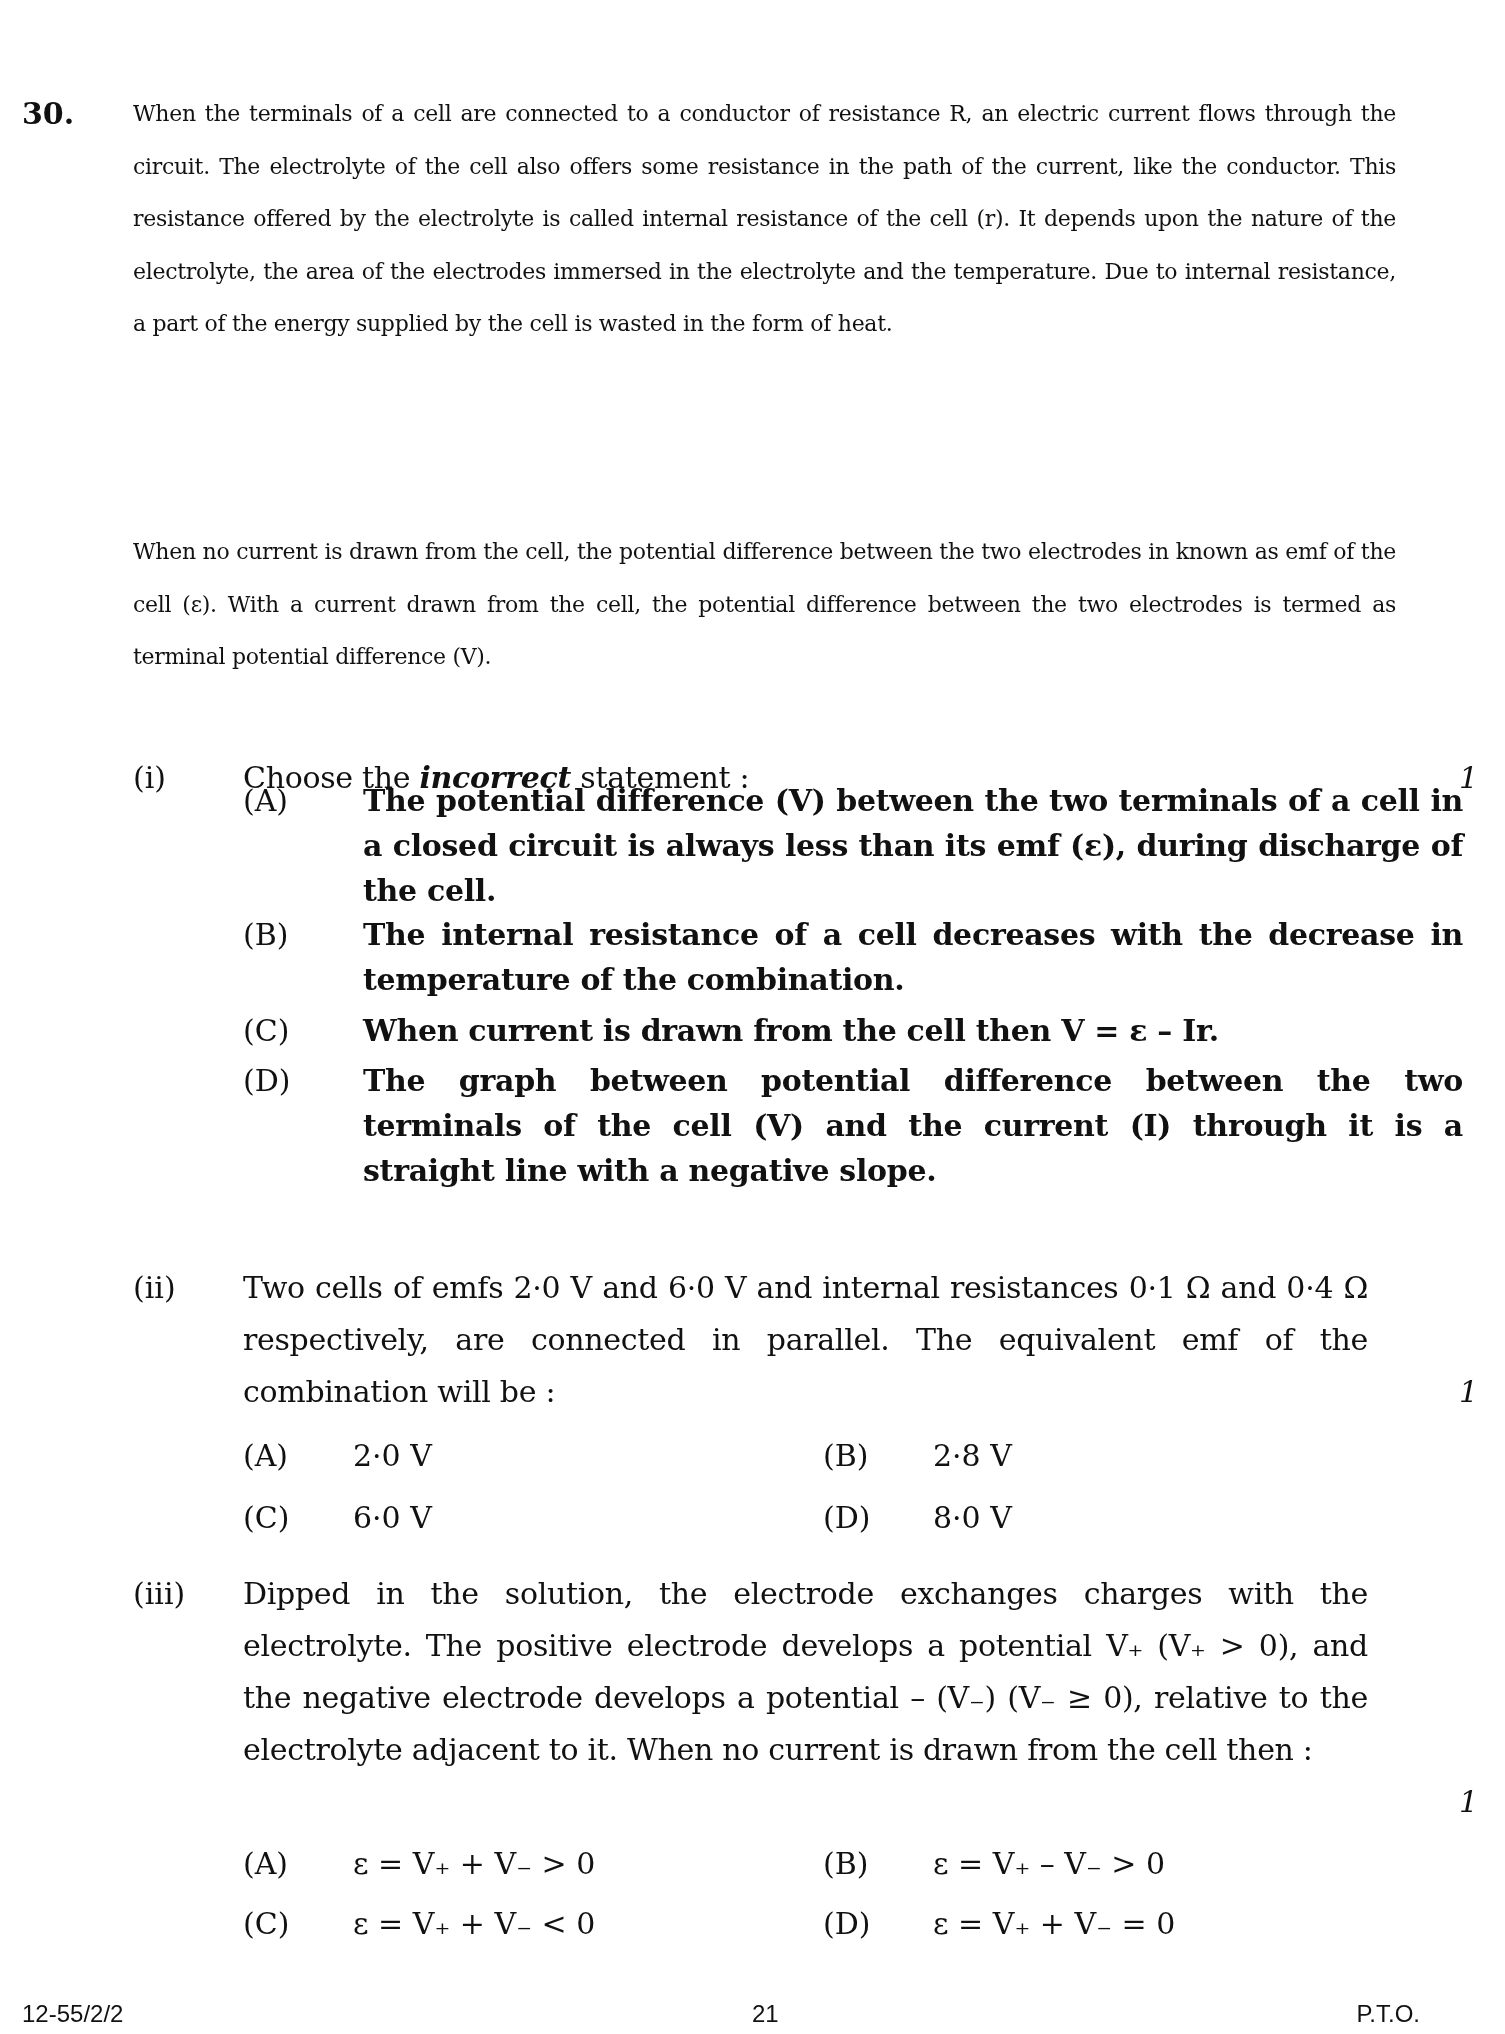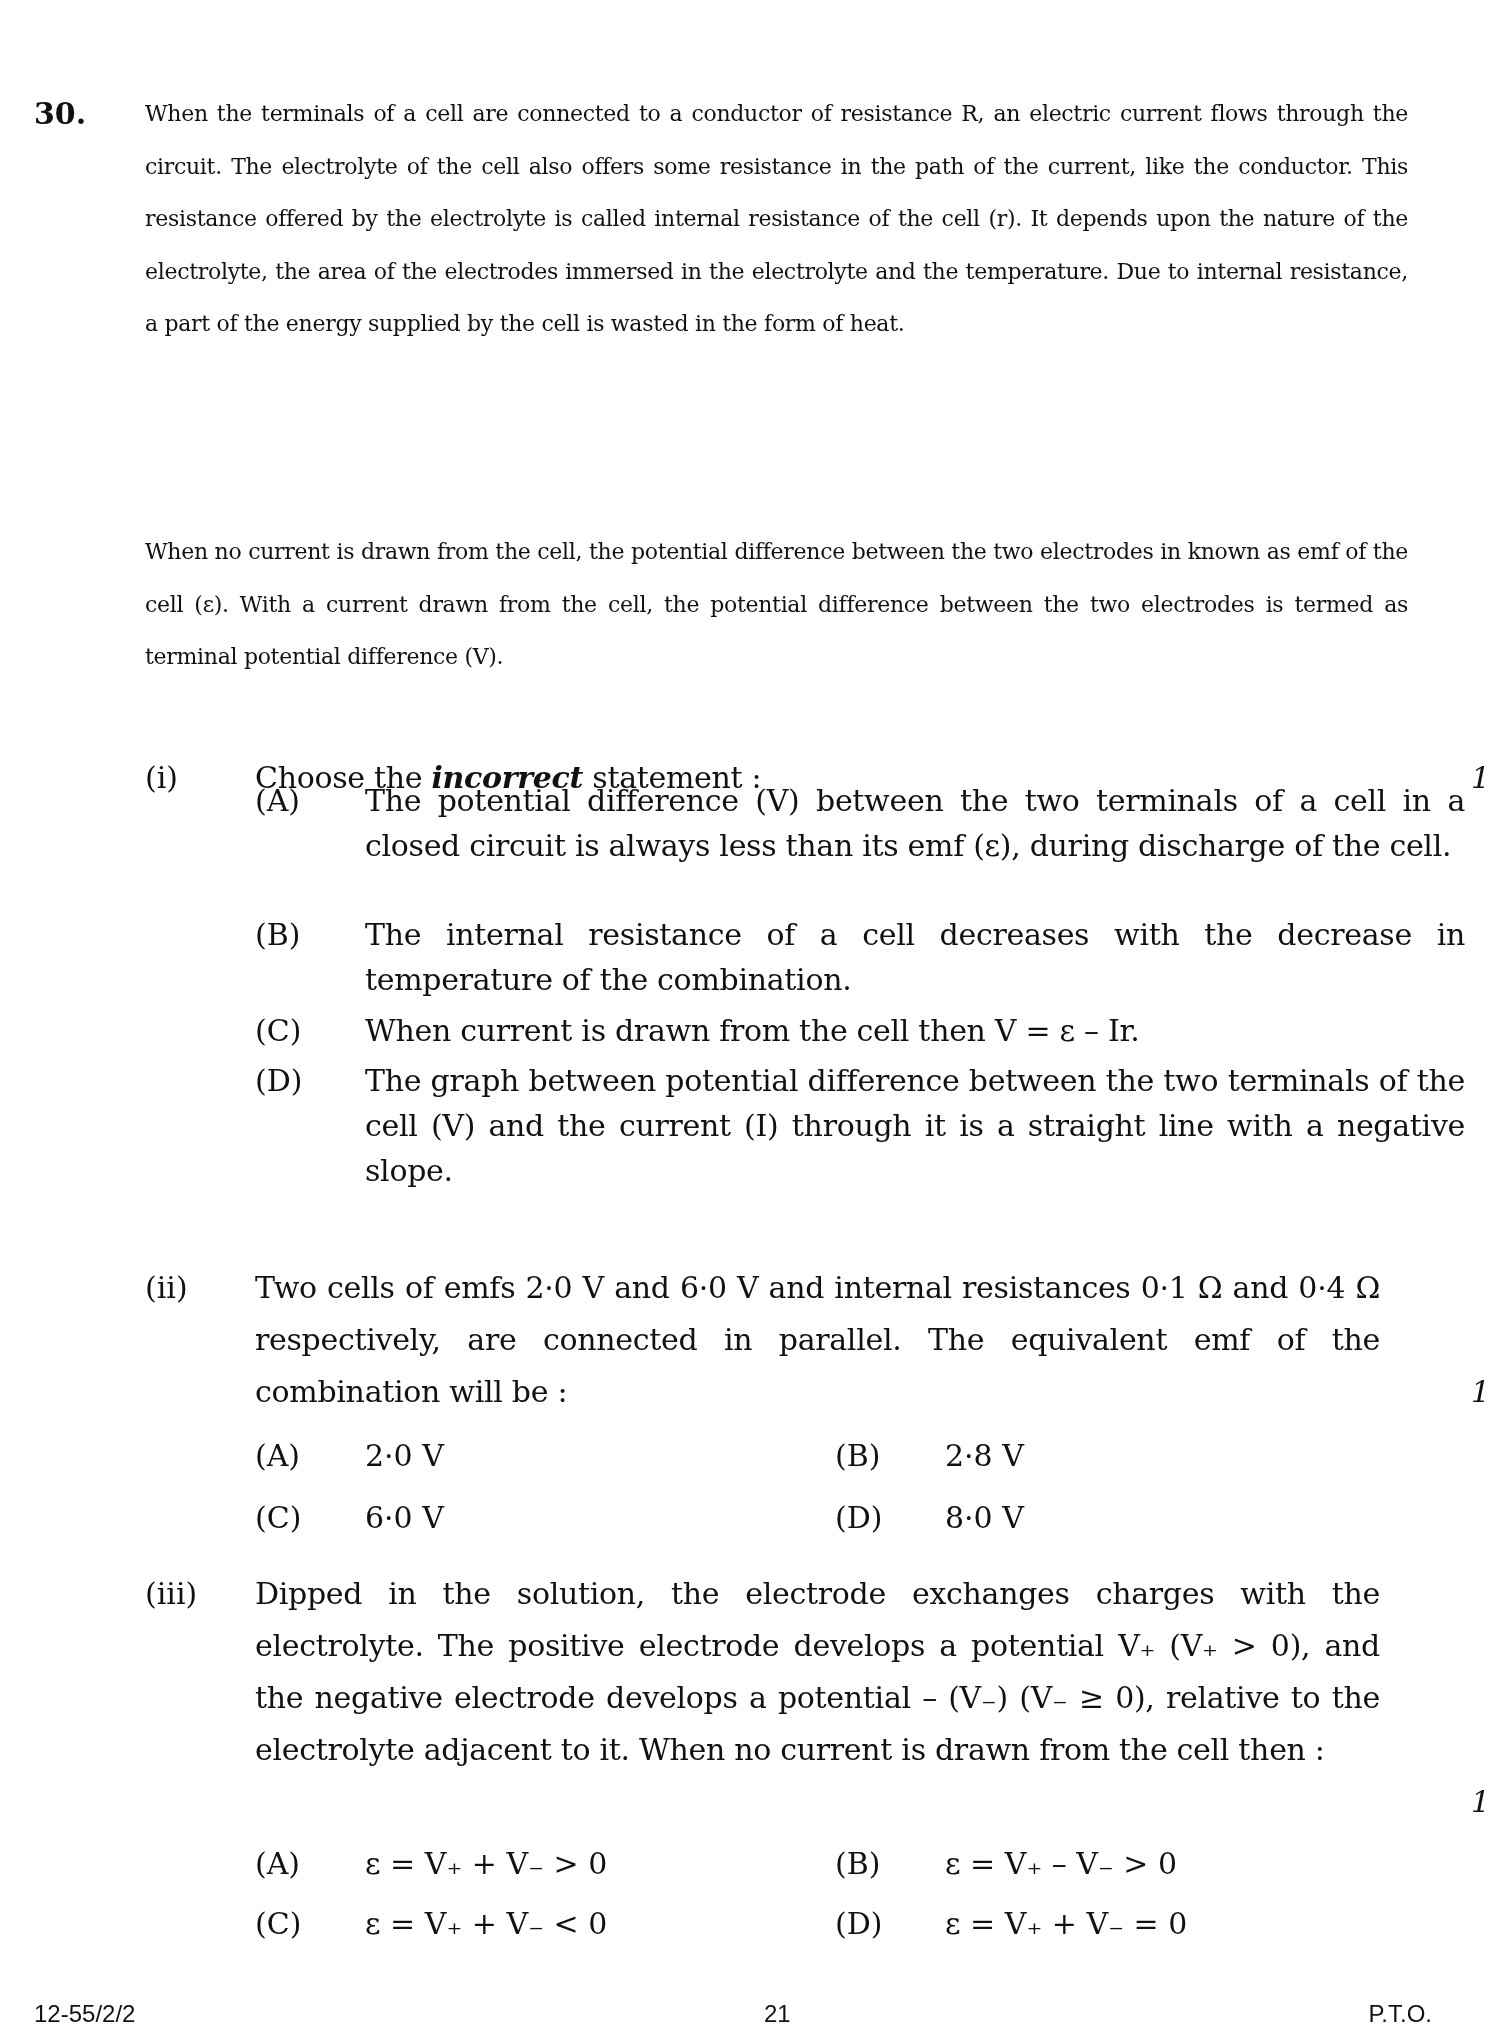--- a/index.html
+++ b/index.html
@@ -13,21 +13,20 @@
       position: relative;
       overflow: hidden;
       font-family: "DejaVu Serif", "Liberation Serif", serif;
       color: #111111;
     }
     .page {
       position: absolute;
       left: 0; top: 0;
       width: 1442px;
       height: 2034px;
-      margin-left: 12px;
     }
     .qnum {
       position: absolute;
       left: 22px;
       top: 88px;
       font-weight: bold;
       font-size: 30px;
       line-height: 52px;
     }
     .para {
@@ -77,25 +76,26 @@
       font-size: 30px;
     }
     .opt-label {
       position: absolute;
       left: 0;
       top: 0;
       line-height: 45px;
     }
     .opt-text {
       position: absolute;
-      left: 110px;
+      left: 120px;
       width: 1100px;
       line-height: 45px;
       text-align: justify;
       letter-spacing: -0.3px;
+      font-weight: bold;
     }
     .grid-opt {
       position: absolute;
       font-size: 30px;
       line-height: 52px;
     }
     .grid-opt .opt-label { position: absolute; left: 0; top: 0; line-height: 52px; }
     .grid-opt .opt-val { position: absolute; left: 110px; top: 0; white-space: nowrap; line-height: 52px; }
 
     .footer {

